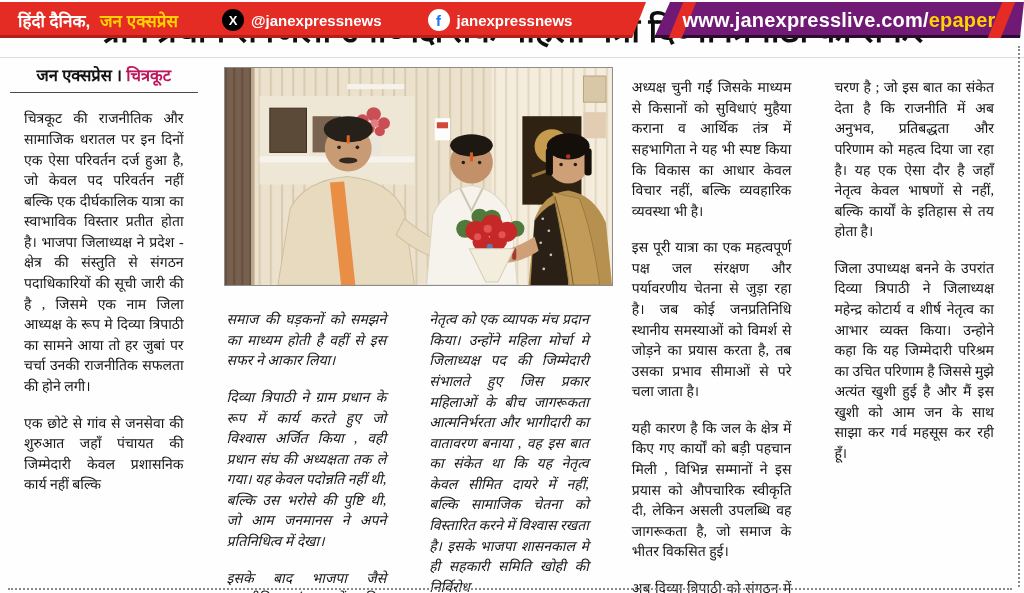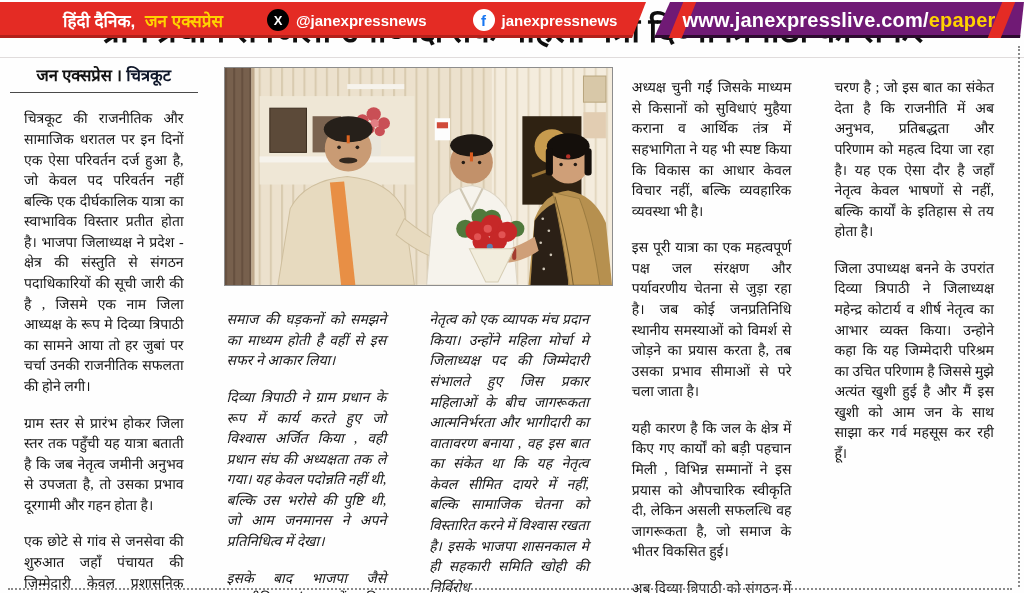--- a/index.html
+++ b/index.html
@@ -5,21 +5,21 @@
   html,body{margin:0;padding:0;background:#ffffff;}
   .page{position:relative;width:1024px;height:593px;background:#fefefe;overflow:hidden;
         font-family:"Liberation Serif","DejaVu Serif",serif;color:#1b1b1b;}
 
   
   .topbar{position:absolute;left:0;top:2px;width:1024px;height:36px;display:flex;align-items:stretch;
           font-family:"Liberation Sans","DejaVu Sans",sans-serif;}
   .topbar-red{flex:0 0 618px;background:#e42b24;display:flex;align-items:center;padding:0 10px 0 18px;gap:0;
               clip-path:polygon(0 0,100% 0,calc(100% - 14px) 100%,0 100%);
               box-shadow:inset 0 -3px 0 rgba(120,20,15,.45);}
-  .brand{font-size:17px;font-weight:700;white-space:nowrap;margin-left:45px;}
+  .brand{font-size:17px;font-weight:700;white-space:nowrap;}
   .brand-prefix{color:#ffffff;}
   .brand-name{color:#ffd200;margin-left:5px;}
   .social{display:flex;align-items:center;gap:7px;color:#ffffff;font-size:15px;font-weight:700;white-space:nowrap;}
   .social.tw{margin-left:44px;}
   .social.fb{margin-left:46px;}
   .icon-x{display:inline-flex;align-items:center;justify-content:center;width:22px;height:22px;border-radius:50%;
           background:#000;color:#fff;font-size:13px;font-weight:700;}
   .icon-fb{display:inline-flex;align-items:center;justify-content:center;width:22px;height:22px;border-radius:50%;
            background:#ffffff;color:#1877f2;font-size:15px;font-weight:700;}
   .topbar-black{flex:1;position:relative;background:#701a75;margin-left:8px;display:flex;align-items:center;justify-content:center;
@@ -37,21 +37,21 @@
   .headline-rule{margin:4px 0 0;border-top:1px solid #e0dcdc;}
 
   
   .content{position:relative;display:flex;gap:11px;padding:4px 14px 0 8px;height:478px;}
   .col{flex:1 1 0;min-width:0;font-size:14px;line-height:1.47;text-align:justify;color:#161616;}
   .col p{margin:16px;text-align:justify;}
   .col-2,.col-3{padding-top:232px;font-style:italic;}
   .byline{margin:2px 0 0;text-align:center;font-size:16.5px;font-weight:700;white-space:nowrap;}
   .byline-src{color:#111;}
   .byline-sep{color:#111;margin:0 4px;}
-  .byline-loc{color:#0f172a;}
+  .byline-loc{color:#be185d;}
   .byline-rule{border-bottom:1.5px solid #4a4a4a;margin:4px 2px 8px;}
 
   
   .photo{position:absolute;left:224px;top:9px;width:389px;height:219px;border:1px solid #8d8d8d;
          background:#efe6d6;box-sizing:border-box;}
   .photo svg{display:block;width:100%;height:100%;}
 
   
   .dotted-right{position:absolute;top:46px;bottom:6px;right:4px;border-left:2px dotted #8a8a8a;}
   .dotted-bottom{position:absolute;left:8px;right:12px;bottom:3px;border-top:2px dotted #8a8a8a;}
@@ -87,38 +87,37 @@
   <div class="headline-rule"></div>
 
   <main class="content">
 
     <section class="col col-1">
       <div class="byline">
         <span class="byline-src">जन एक्सप्रेस</span><span class="byline-sep">।</span><span class="byline-loc">चित्रकूट</span>
       </div>
       <div class="byline-rule"></div>
       <p>चित्रकूट की राजनीतिक और सामाजिक धरातल पर इन दिनों एक ऐसा परिवर्तन दर्ज हुआ है, जो केवल पद परिवर्तन नहीं बल्कि एक दीर्घकालिक यात्रा का स्वाभाविक विस्तार प्रतीत होता है। भाजपा जिलाध्यक्ष ने प्रदेश - क्षेत्र की संस्तुति से संगठन पदाधिकारियों की सूची जारी की है , जिसमे एक नाम जिला आध्यक्ष के रूप मे दिव्या त्रिपाठी का सामने आया तो हर जुबां पर चर्चा उनकी राजनीतिक सफलता की होने लगी।</p>
-      <p>ग्राम स्तर से प्रारंभ होकर जिला स्तर तक पहुँची यह यात्रा बताती है कि जब नेतृत्व जमीनी अनुभव से उपजता है, तो उसका प्रभाव दूरगामी और गहन होता है।</p>
       <p>एक छोटे से गांव से जनसेवा की शुरुआत जहाँ पंचायत की जिम्मेदारी केवल प्रशासनिक कार्य नहीं बल्कि</p>
     </section>
 
     <section class="col col-2">
       <p>समाज की घड़कनों को समझने का माध्यम होती है वहीं से इस सफर ने आकार लिया।</p>
       <p>दिव्या त्रिपाठी ने ग्राम प्रधान के रूप में कार्य करते हुए जो विश्वास अर्जित किया , वही प्रधान संघ की अध्यक्षता तक ले गया। यह केवल पदोन्नति नहीं थी, बल्कि उस भरोसे की पुष्टि थी, जो आम जनमानस ने अपने प्रतिनिधित्व में देखा।</p>
       <p>इसके बाद भाजपा जैसे राजनीतिक संगठन में सक्रिय भूमिका ने इस</p>
     </section>
 
     <section class="col col-3">
       <p>नेतृत्व को एक व्यापक मंच प्रदान किया। उन्होंने महिला मोर्चा मे जिलाध्यक्ष पद की जिम्मेदारी संभालते हुए जिस प्रकार महिलाओं के बीच जागरूकता आत्मनिर्भरता और भागीदारी का वातावरण बनाया , वह इस बात का संकेत था कि यह नेतृत्व केवल सीमित दायरे में नहीं, बल्कि सामाजिक चेतना को विस्तारित करने में विश्वास रखता है। इसके भाजपा शासनकाल मे ही सहकारी समिति खोही की निर्विरोध</p>
     </section>
 
     <section class="col col-4">
       <p>अध्यक्ष चुनी गईं जिसके माध्यम से किसानों को सुविधाएं मुहैया कराना व आर्थिक तंत्र में सहभागिता ने यह भी स्पष्ट किया कि विकास का आधार केवल विचार नहीं, बल्कि व्यवहारिक व्यवस्था भी है।</p>
       <p>इस पूरी यात्रा का एक महत्वपूर्ण पक्ष जल संरक्षण और पर्यावरणीय चेतना से जुड़ा रहा है। जब कोई जनप्रतिनिधि स्थानीय समस्याओं को विमर्श से जोड़ने का प्रयास करता है, तब उसका प्रभाव सीमाओं से परे चला जाता है।</p>
-      <p>यही कारण है कि जल के क्षेत्र में किए गए कार्यों को बड़ी पहचान मिली , विभिन्न सम्मानों ने इस प्रयास को औपचारिक स्वीकृति दी, लेकिन असली सफलत्धि वह जागरूकता है, जो समाज के भीतर विकसित हुई।</p>
+      <p>यही कारण है कि जल के क्षेत्र में किए गए कार्यों को बड़ी पहचान मिली , विभिन्न सम्मानों ने इस प्रयास को औपचारिक स्वीकृति दी, लेकिन असली उपलब्धि वह जागरूकता है, जो समाज के भीतर विकसित हुई।</p>
       <p>अब दिव्या त्रिपाठी को संगठन में जिला उपाध्यक्ष की नई जिम्मेदारी मिलना इस पूरी यात्रा का अगला</p>
     </section>
 
     <section class="col col-5">
       <p>चरण है ; जो इस बात का संकेत देता है कि राजनीति में अब अनुभव, प्रतिबद्धता और परिणाम को महत्व दिया जा रहा है। यह एक ऐसा दौर है जहाँ नेतृत्व केवल भाषणों से नहीं, बल्कि कार्यों के इतिहास से तय होता है।</p>
       <p>जिला उपाध्यक्ष बनने के उपरांत दिव्या त्रिपाठी ने जिलाध्यक्ष महेन्द्र कोटार्य व शीर्ष नेतृत्व का आभार व्यक्त किया। उन्होने कहा कि यह जिम्मेदारी परिश्रम का उचित परिणाम है जिससे मुझे अत्यंत खुशी हुई है और मैं इस खुशी को आम जन के साथ साझा कर गर्व महसूस कर रही हूँ।</p>
     </section>
 
     <div class="photo" role="img" aria-label="Three people exchanging a red flower bouquet in a wood-panelled office">
       <svg viewBox="0 0 380 216" preserveAspectRatio="none">

